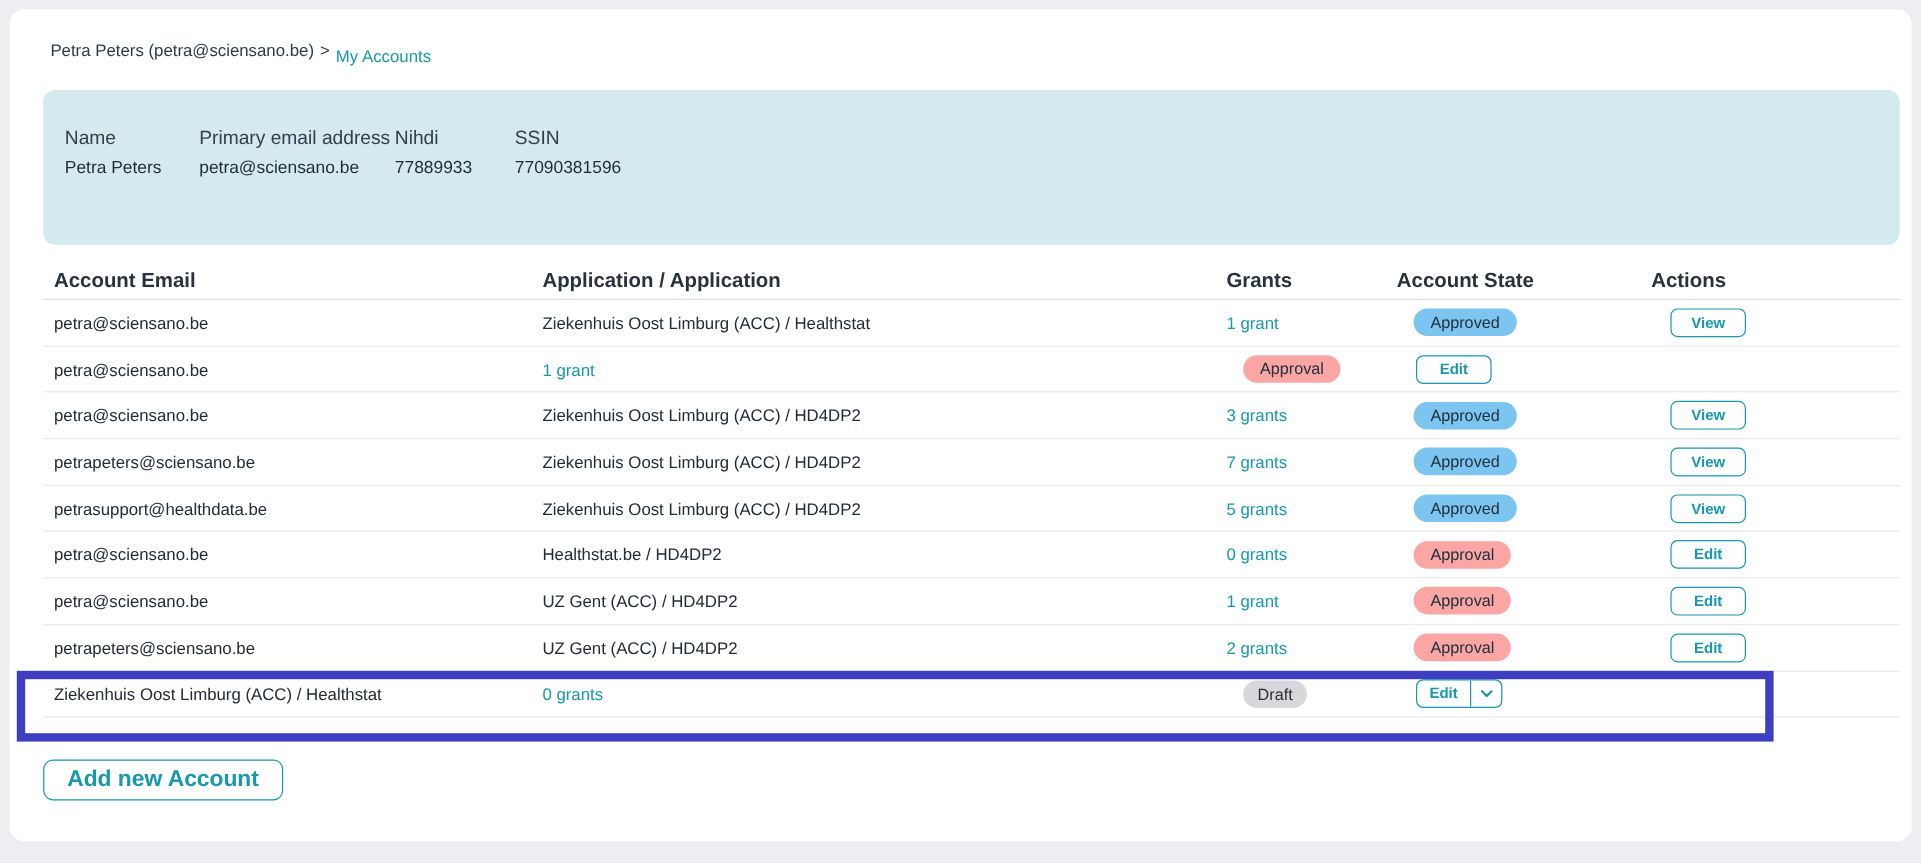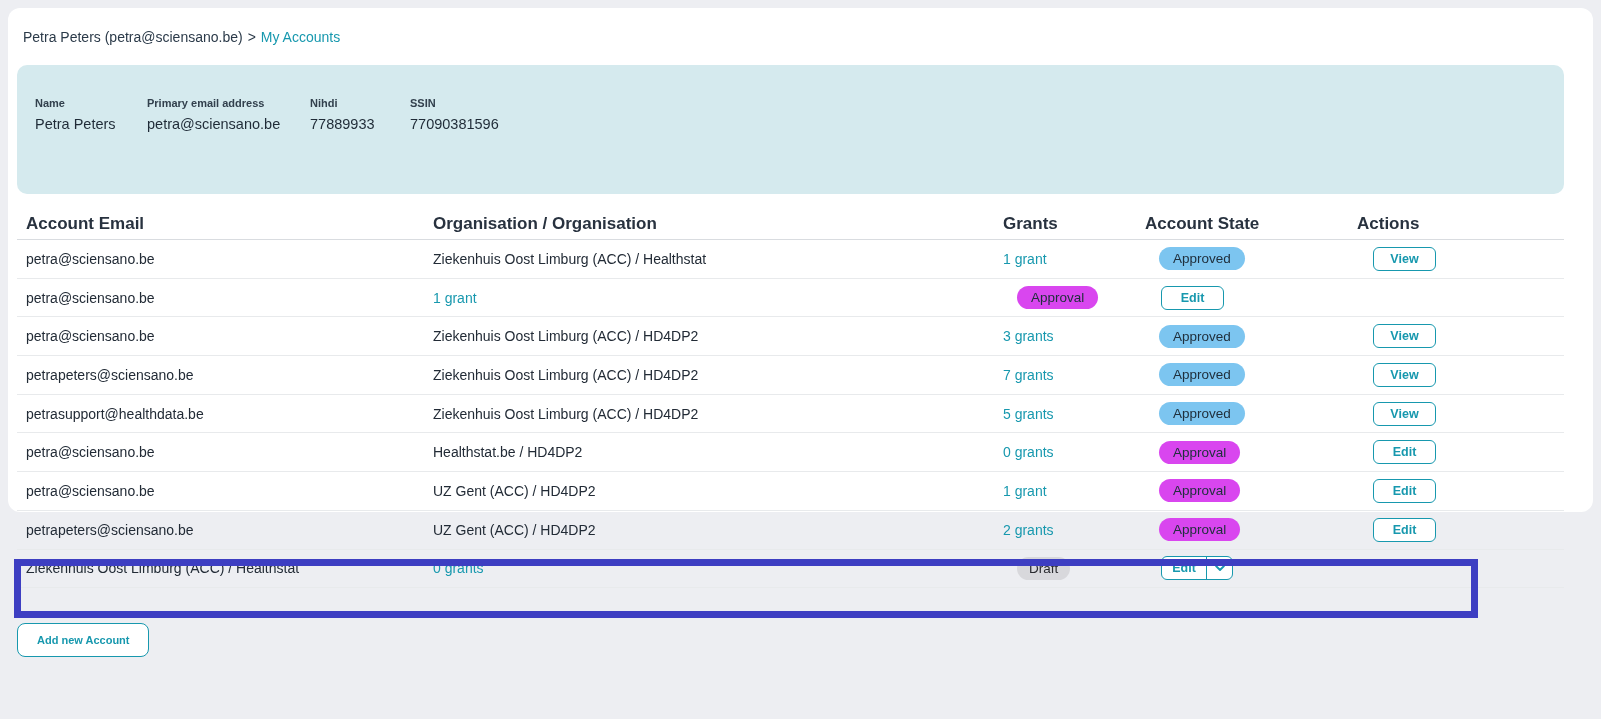--- a/index.html
+++ b/index.html
@@ -7,57 +7,57 @@
     width: 1601px; height: 719px;
     background: #edeef2;
     font-family: "Liberation Sans", "DejaVu Sans", sans-serif;
     color: #222b36;
     overflow: hidden;
   }
   .card {
     position: relative;
     margin: 8px;
     width: 1585px;
-    height: 504px;
+    height: 693px;
     background: #ffffff;
     border-radius: 12px;
-    padding: 21px 19px 0 9px;
+    padding: 21px 19px 0 28px;
   }
   
   .breadcrumb {
     font-size: 14px;
     color: #2b3a49;
     padding-left: 6px;
     display: flex;
     gap: 5px;
     align-items: center;
   }
-  .breadcrumb .crumb-link { color: #1798ae; cursor: pointer; }
+  .breadcrumb .crumb-link { color: #1798ae; cursor: pointer; margin-top: 10px; }
   
   .user-details {
     margin-top: 20px;
     margin-left: 0px;
     width: 1547px;
     height: 129px;
     background: #d5eaee;
     border-radius: 10px;
     padding: 17px 18px;
   }
   .user-details h2 {
     font-size: 15px;
     font-weight: bold;
     color: #11202c;
   }
   .ud-fields { display: flex; margin-top: 15px; }
   .ud-field:nth-child(1) { width: 112px; }
   .ud-field:nth-child(2) { width: 163px; }
   .ud-field:nth-child(3) { width: 100px; }
   .ud-label {
-    font-size: 11px;
-    font-weight: 700;
+    font-size: 16px;
+    font-weight: 400;
     color: #32404d;
   }
   .ud-value {
     margin-top: 7px;
     font-size: 14.5px;
     color: #1f2b37;
   }
   
   .table { margin-top: 15px; width: 1547px; }
   .thead, .trow {
@@ -83,21 +83,21 @@
   .badge {
     display: inline-block;
     justify-self: start;
     margin-left: 14px;
     padding: 4px 14px;
     border-radius: 999px;
     font-size: 13.5px;
     color: #20303d;
   }
   .badge-approved { background: #7cc5f0; }
-  .badge-approval { background: #d946ef; }
+  .badge-approval { background: #fca5a5; }
   .badge-draft    { background: #d8d8dc; color: #2a2b30; padding: 4px 12px; }
   .action-wrap { display: flex; }
   .btn {
     display: inline-flex;
     align-items: stretch;
     margin-left: 16px;
     border: 1px solid #1798ae;
     border-radius: 6px;
     background: #ffffff;
     color: #1798ae;
@@ -138,21 +138,21 @@
     margin-left: 0px;
     display: inline-flex;
     align-items: center;
     justify-content: center;
     height: 34px;
     padding: 0 19px;
     background: #ffffff;
     border: 1px solid #1798ae;
     border-radius: 8px;
     color: #1798ae;
-    font-size: 11px;
+    font-size: 19px;
     font-weight: 700;
     cursor: pointer;
   }
 </style>
 </head>
 <body>
 
 <div class="card">
 
   
@@ -181,21 +181,21 @@
         <div class="ud-label">SSIN</div>
         <div class="ud-value">77090381596</div>
       </div>
     </div>
   </div>
 
   
   <div class="table">
     <div class="thead">
       <div>Account Email</div>
-      <div>Organisation / Organisation</div>
+      <div>Application / Application</div>
       <div>Grants</div>
       <div>Account State</div>
       <div>Actions</div>
     </div>
     <div id="table-body">
   <div class="trow">
     <div>petra@sciensano.be</div>
     <div>Ziekenhuis Oost Limburg (ACC) / Healthstat</div>
     <div><span class="grants-link">1 grant</span></div>
     <div><span class="badge badge-approved">Approved</span></div>

